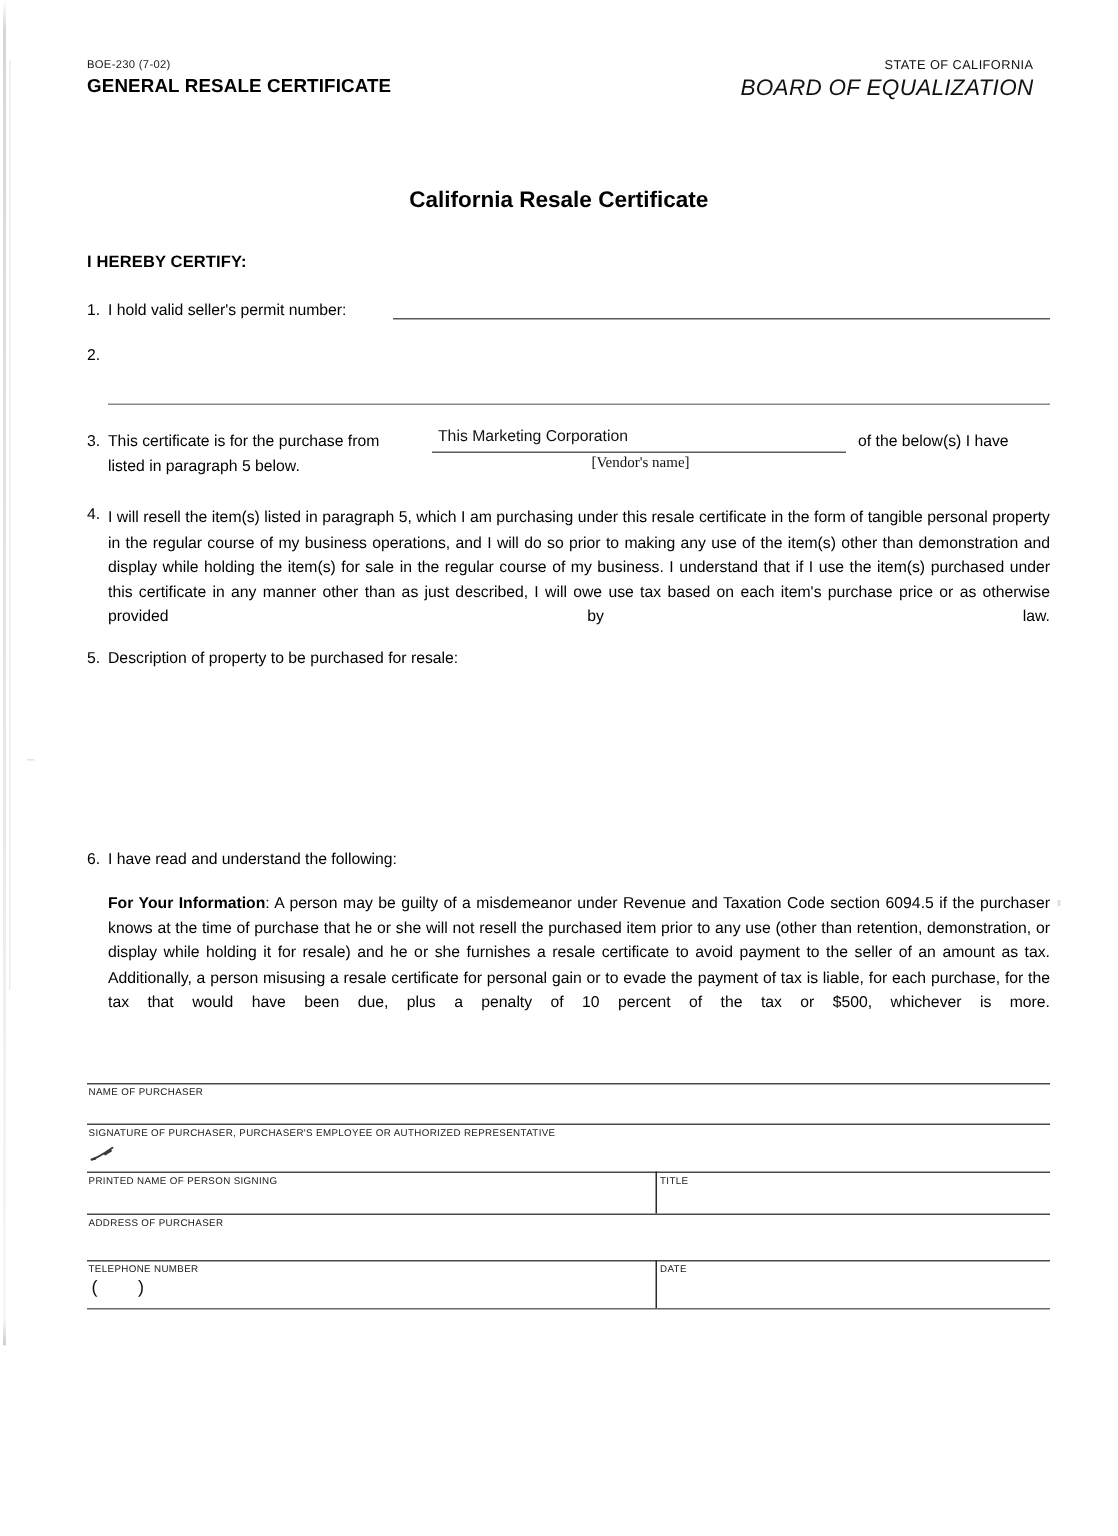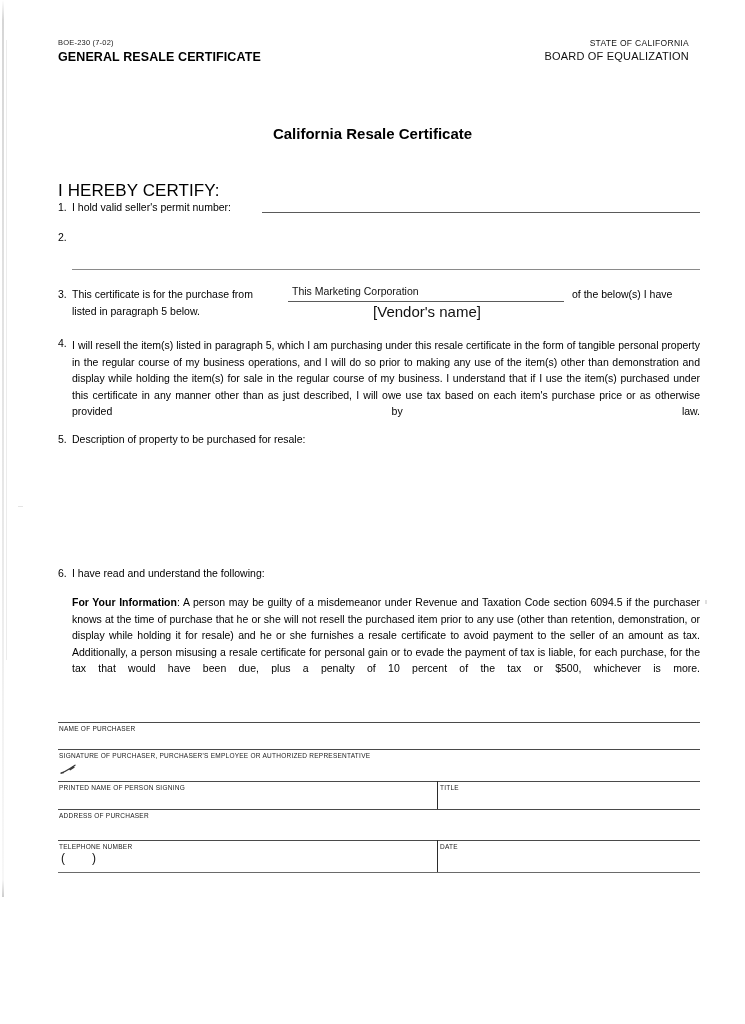--- a/index.html
+++ b/index.html
@@ -74,42 +74,43 @@
     text-align: right;
     color: #111;
   }
   .hdr-state {
     font-size: 8.5px;
     letter-spacing: 0.3px;
     margin-bottom: 2px;
     text-align: right;
   }
   .hdr-board {
-    font-size: 11px;
+    font-size: 15px;
     letter-spacing: 0.2px;
+    font-style: italic;
   }
 
   
   .main-title {
     position: absolute;
     left: 0;
     top: 125px;
     width: 745px;
     text-align: center;
     font-size: 15px;
     font-weight: bold;
     color: #000;
   }
 
   .certify {
     position: absolute;
     left: 58px;
-    top: 181px;
-    font-size: 17px;
-    font-weight: normal;
+    top: 169px;
+    font-size: 11px;
+    font-weight: bold;
     letter-spacing: 0.1px;
   }
   .num {
     position: absolute;
     left: 58px;
     font-size: 10.5px;
   }
   .body-txt {
     position: absolute;
     left: 72px;
@@ -151,22 +152,23 @@
     top: 285px;
     font-size: 10.5px;
     color: #111;
   }
   .vendor-caption {
     position: absolute;
     left: 292px;
     top: 303px;
     width: 270px;
     text-align: center;
-    font-size: 15px;
-    color: #111;
+    font-size: 10px;
+    color: #111;
+    font-family: Liberation Serif, serif;
   }
 
   
   .sig-line {
     position: absolute;
     height: 1px;
     background: #4a4a4a;
   }
   .sig-label {
     position: absolute;

